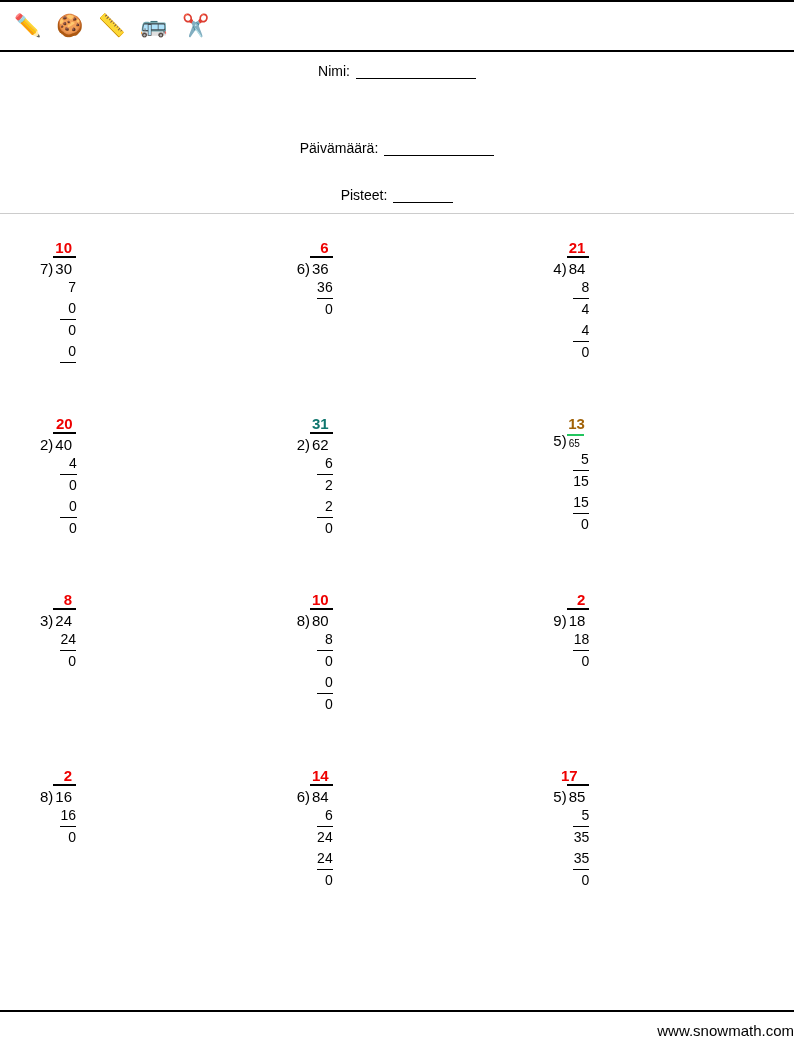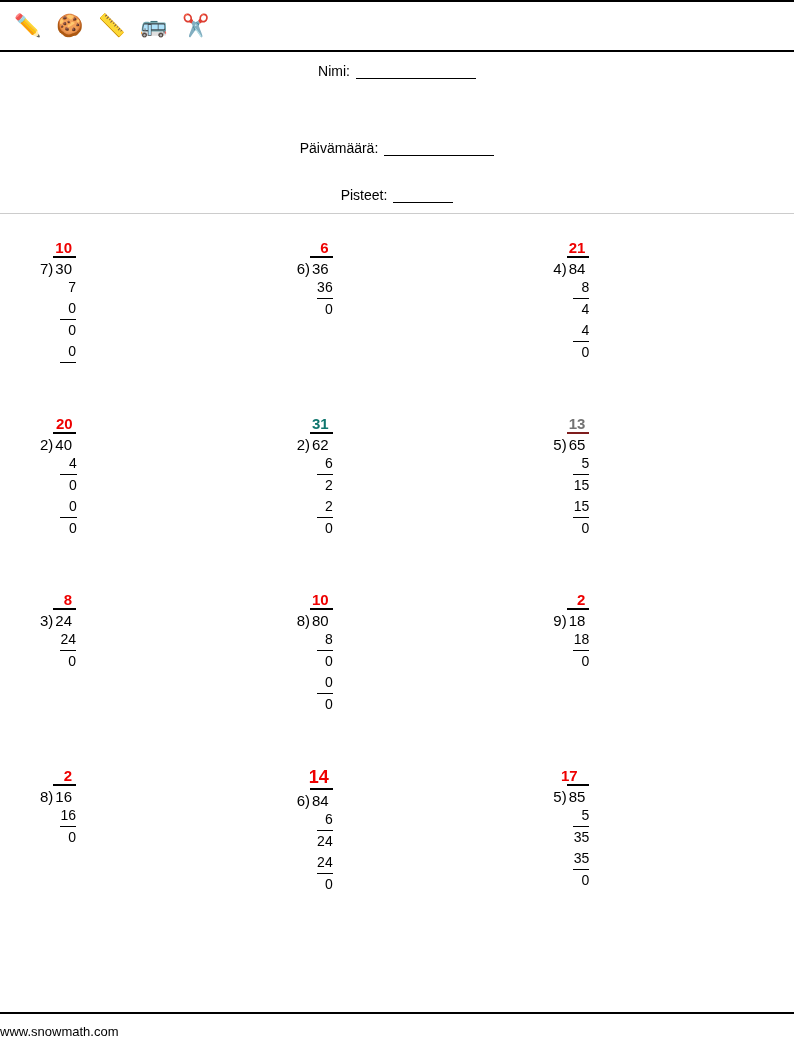--- a/index.html
+++ b/index.html
@@ -209,25 +209,25 @@
         <div>2</div>
         <div style="border-bottom:1px solid #000;">2</div>
         <div>0</div>
       </div>
     </div>
   </div>
 
   <div class="problem-cell">
     <div class="problem-block">
       <div style="text-align:right; padding-right:4px;">
-        <span style="color:#737373; font-size:15px; font-weight:bold;">13</span>
+        <span style="color:#a16207; font-size:15px; font-weight:bold;">13</span>
       </div>
       <div style="display:flex; align-items:flex-end;">
         <span style="font-size:15px;">5)</span>
-        <div style="border-top:2px solid #7f1d1d; padding:2px 4px 0 2px; font-size:15px;">65</div>
+        <div style="border-top:2px solid #22c55e; padding:2px 4px 0 2px; font-size:10px;">65</div>
       </div>
       <div style="padding-left:20px; font-size:14px; line-height:1.5; text-align:right;">
         <div style="border-bottom:1px solid #000;">5</div>
         <div>15</div>
         <div style="border-bottom:1px solid #000;">15</div>
         <div>0</div>
       </div>
     </div>
   </div>
 
@@ -293,21 +293,21 @@
       <div style="padding-left:20px; font-size:14px; line-height:1.5; text-align:right;">
         <div style="border-bottom:1px solid #000;">16</div>
         <div>0</div>
       </div>
     </div>
   </div>
 
   <div class="problem-cell">
     <div class="problem-block">
       <div style="text-align:right; padding-right:4px;">
-        <span style="color:#e00; font-size:18px; font-weight:bold;">14</span>
+        <span style="color:#e00; font-size:15px; font-weight:bold;">14</span>
       </div>
       <div style="display:flex; align-items:flex-end;">
         <span style="font-size:15px;">6)</span>
         <div style="border-top:2px solid #000; padding:2px 4px 0 2px; font-size:15px;">84</div>
       </div>
       <div style="padding-left:20px; font-size:14px; line-height:1.5; text-align:right;">
         <div style="border-bottom:1px solid #000;">6</div>
         <div>24</div>
         <div style="border-bottom:1px solid #000;">24</div>
         <div>0</div>
@@ -329,16 +329,16 @@
         <div>35</div>
         <div style="border-bottom:1px solid #000;">35</div>
         <div>0</div>
       </div>
     </div>
   </div>
 
 </div>
 
 <div style="position:absolute; bottom:0; left:0; right:0;">
-  <div style="border-top:2px solid #000; text-align:left; padding:10px 0 14px 0; font-size:13px;">
+  <div style="border-top:2px solid #000; text-align:right; padding:10px 0 14px 0; font-size:15px;">
     <span>www.snowmath.com</span>
   </div>
 </div>
 
 </body></html>

